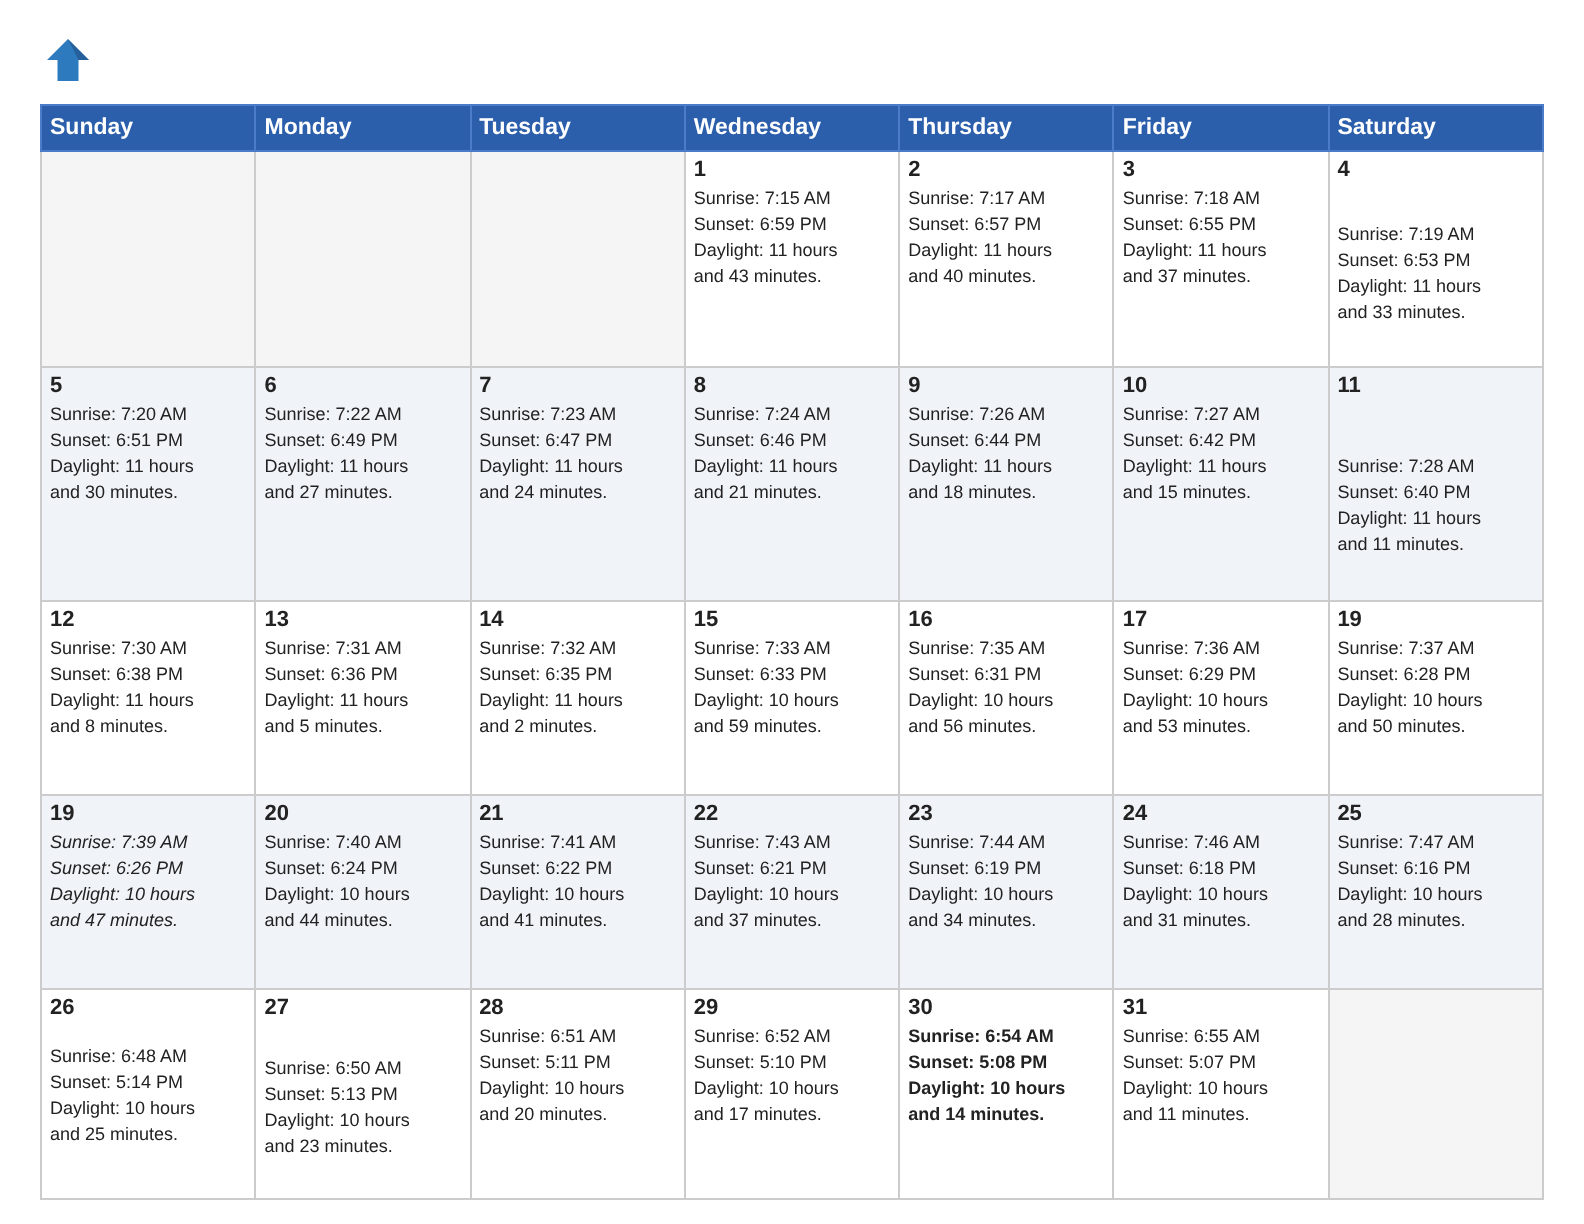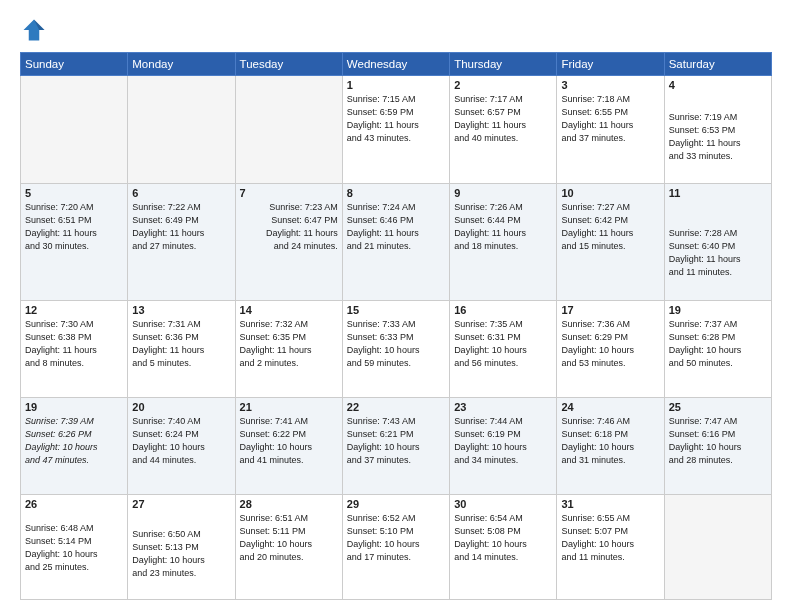--- a/index.html
+++ b/index.html
@@ -57,21 +57,21 @@
       flex: 1;
       border: 1px solid #ccc;
       border-collapse: collapse;
       width: 100%;
       table-layout: fixed;
     }
     .calendar th {
       background: #2b5fac;
       color: #fff;
       font-size: 11.5px;
-      font-weight: normal;
+      font-weight: bold;
       padding: 5px 4px;
       text-align: left;
       border: 1px solid #4a7cc7;
     }
     .calendar td {
       border: 1px solid #ccc;
       vertical-align: top;
       padding: 3px 4px;
       font-size: 9.5px;
       color: #222;
@@ -176,21 +176,21 @@
           </td>
           <td>
             <span class="day-num">6</span>
             <div class="day-info" style="white-space: pre-line;">Sunrise: 7:22 AM
 Sunset: 6:49 PM
 Daylight: 11 hours
 and 27 minutes.</div>
           </td>
           <td>
             <span class="day-num">7</span>
-            <div class="day-info" style="white-space: pre-line; text-align: right;">Sunrise: 7:23 AM
+            <div class="day-info" style="white-space: pre-line;">Sunrise: 7:23 AM
 Sunset: 6:47 PM
 Daylight: 11 hours
 and 24 minutes.</div>
           </td>
           <td>
             <span class="day-num">8</span>
             <div class="day-info" style="white-space: pre-line;">Sunrise: 7:24 AM
 Sunset: 6:46 PM
 Daylight: 11 hours
 and 21 minutes.</div>
@@ -343,21 +343,21 @@
           </td>
           <td>
             <span class="day-num">29</span>
             <div class="day-info" style="white-space: pre-line;">Sunrise: 6:52 AM
 Sunset: 5:10 PM
 Daylight: 10 hours
 and 17 minutes.</div>
           </td>
           <td>
             <span class="day-num">30</span>
-            <div class="day-info" style="white-space: pre-line;">Sunrise: 6:54 AM
+            <div class="day-info" style="white-space: pre-line; font-weight: bold;">Sunrise: 6:54 AM
 Sunset: 5:08 PM
 Daylight: 10 hours
 and 14 minutes.</div>
           </td>
           <td>
             <span class="day-num">31</span>
             <div class="day-info" style="white-space: pre-line;">Sunrise: 6:55 AM
 Sunset: 5:07 PM
 Daylight: 10 hours
 and 11 minutes.</div>

